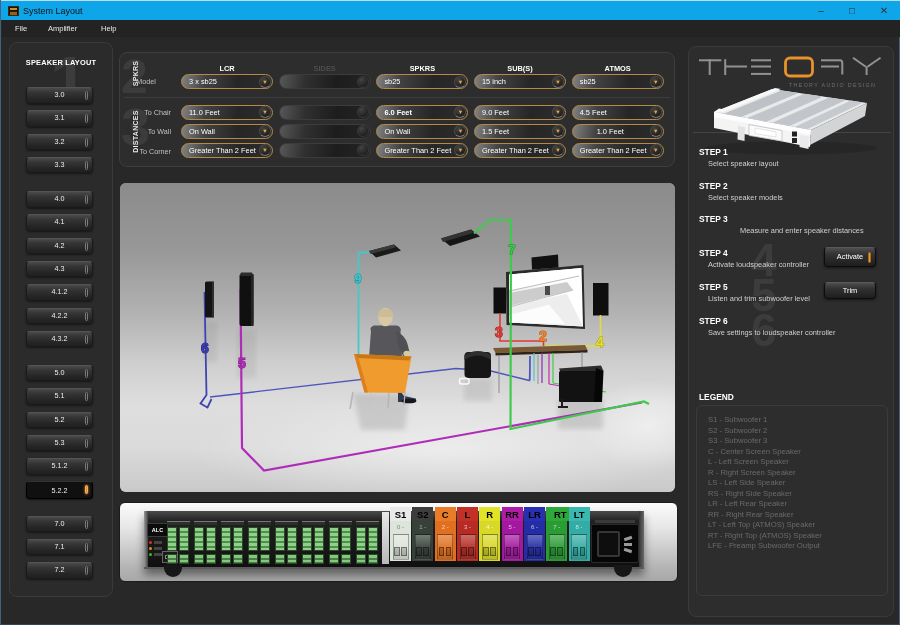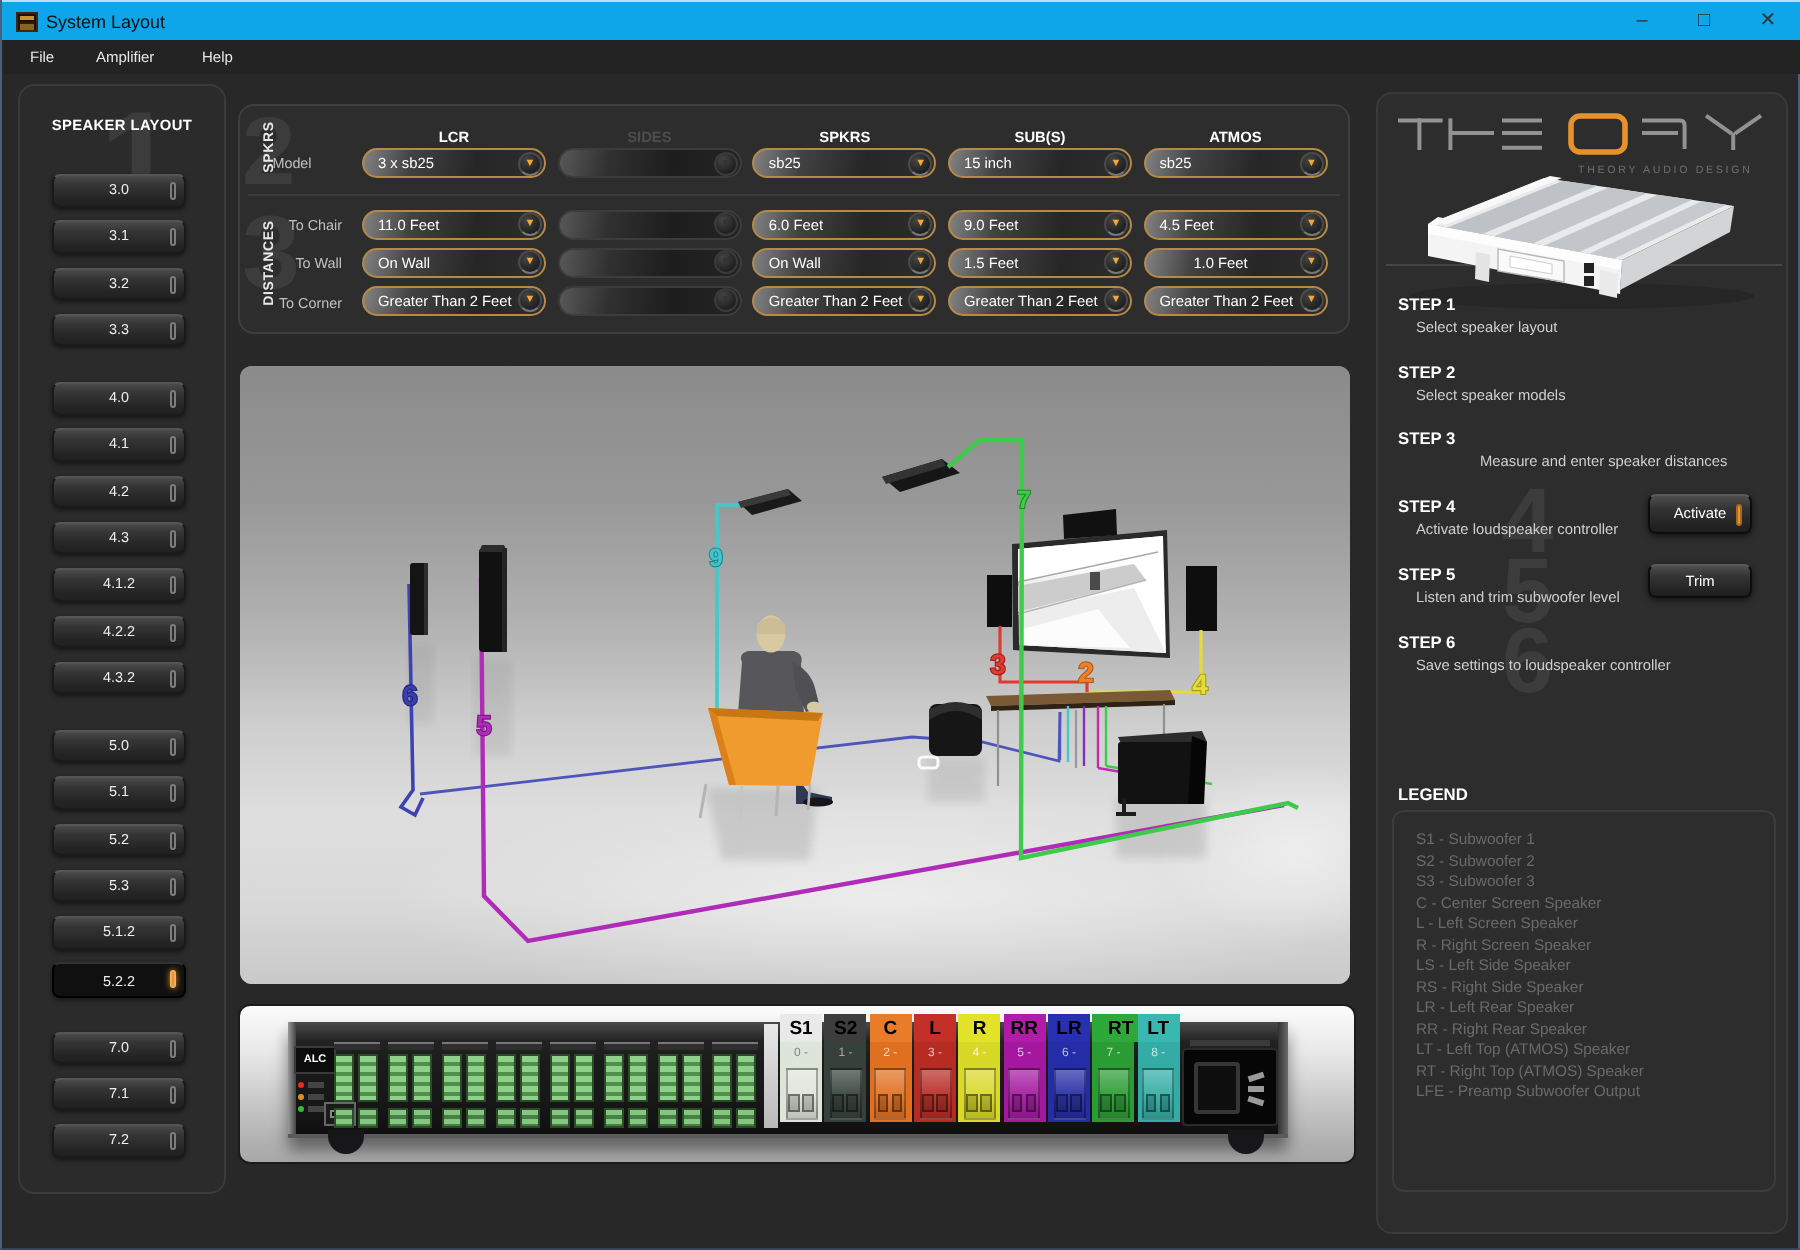--- a/index.html
+++ b/index.html
@@ -140,21 +140,21 @@
     <div class="dd dis" style="left:158.7px; top:21px;">
         <span class="arr">▼</span>
       </div>
     <div class="dd" style="left:256.4px; top:21px;">sb25<span class="arr">▼</span></div>
     <div class="dd" style="left:354px; top:21px;">15 inch<span class="arr">▼</span></div>
     <div class="dd" style="left:451.7px; top:21px;">sb25<span class="arr">▼</span></div>
     <div class="dd" style="left:61px; top:51.5px;">11.0 Feet<span class="arr">▼</span></div>
     <div class="dd dis" style="left:158.7px; top:51.5px;">
         <span class="arr">▼</span>
       </div>
-    <div class="dd" style="left:256.4px; top:51.5px;">6.0 Feet<span class="arr">▼</span></div>
+    <div class="dd" style="left:256.4px; top:51.5px;font-weight:bold;">6.0 Feet<span class="arr">▼</span></div>
     <div class="dd" style="left:354px; top:51.5px;">9.0 Feet<span class="arr">▼</span></div>
     <div class="dd" style="left:451.7px; top:51.5px;">4.5 Feet<span class="arr">▼</span></div>
     <div class="dd" style="left:61px; top:70.5px;">On Wall<span class="arr">▼</span></div>
     <div class="dd dis" style="left:158.7px; top:70.5px;">
         <span class="arr">▼</span>
       </div>
     <div class="dd" style="left:256.4px; top:70.5px;">On Wall<span class="arr">▼</span></div>
     <div class="dd" style="left:354px; top:70.5px;">1.5 Feet<span class="arr">▼</span></div>
     <div class="dd" style="left:451.7px; top:70.5px;padding-left:24px;">1.0 Feet<span class="arr">▼</span></div>
     <div class="dd" style="left:61px; top:89.5px;">Greater Than 2 Feet<span class="arr">▼</span></div>

